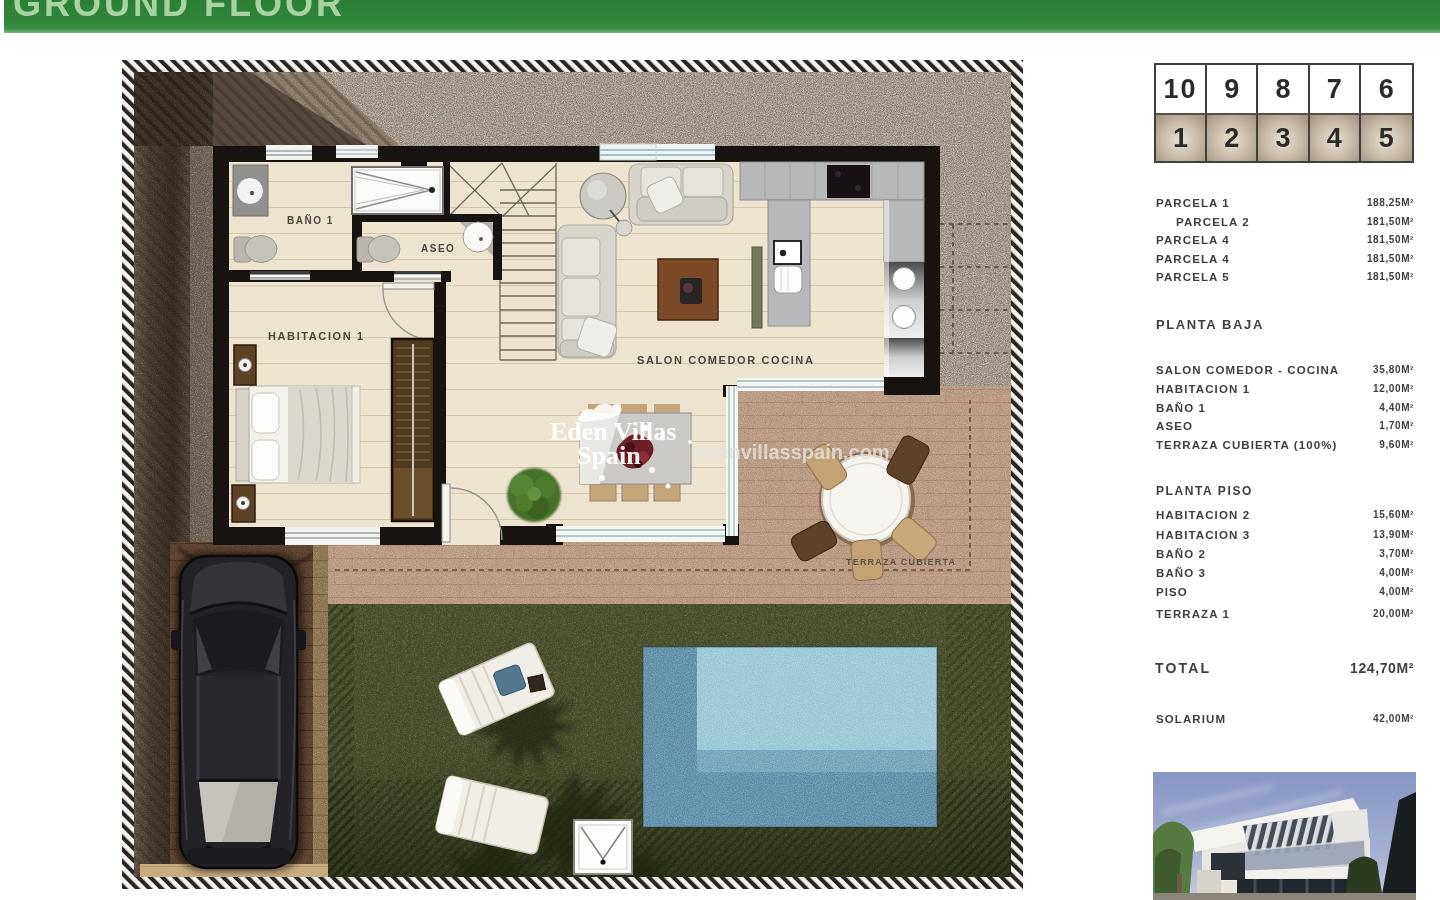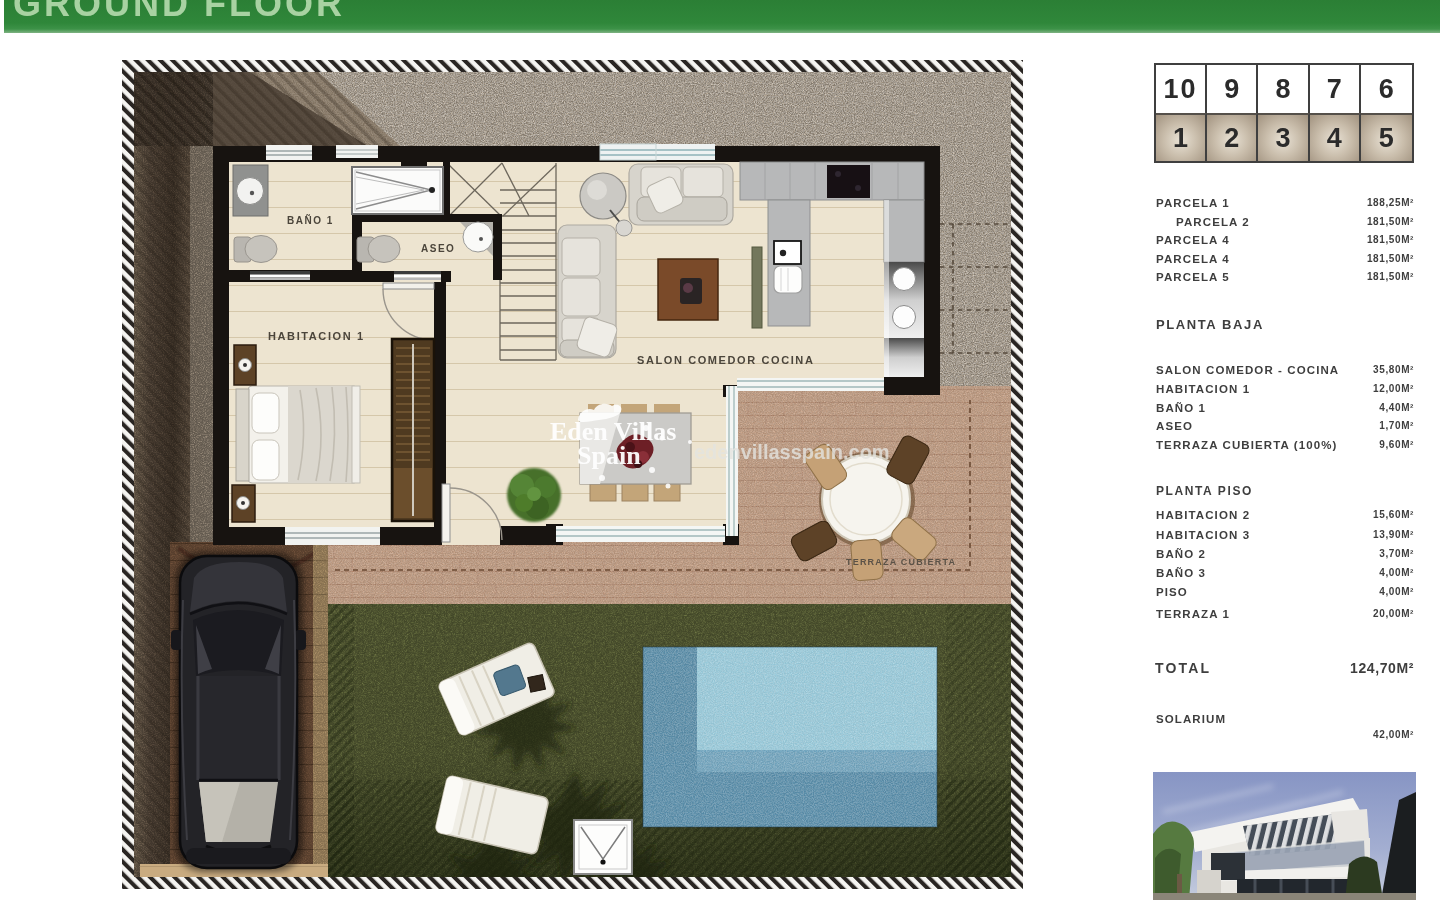--- a/index.html
+++ b/index.html
@@ -641,13 +641,13 @@
 <div class="lab" style="left:1156px;top:585.5px;">PISO</div>
 <div class="val" style="left:1334px;top:585.5px;width:80px;">4,00M²</div>
 
 <div class="lab" style="left:1156px;top:608px;">TERRAZA 1</div>
 <div class="val" style="left:1334px;top:608px;width:80px;">20,00M²</div>
 
 <div class="lab" style="left:1155px;top:660px;font-size:14px;letter-spacing:2.2px;">TOTAL</div>
 <div class="val" style="left:1324px;top:660px;width:90px;font-size:14px;">124,70M²</div>
 
 <div class="lab" style="left:1156px;top:713px;">SOLARIUM</div>
-<div class="val" style="left:1334px;top:713px;width:80px;margin-top:16px;">42,00M²</div>
+<div class="val" style="left:1334px;top:713px;width:80px;">42,00M²</div>
 
 </body></html>

